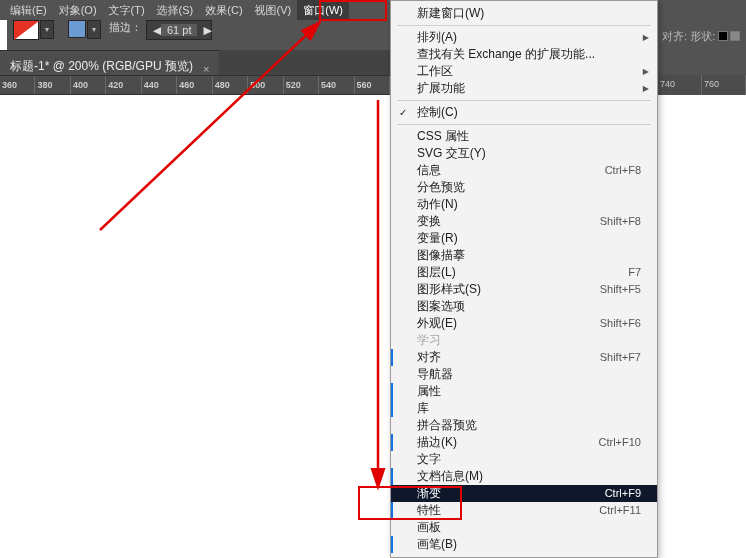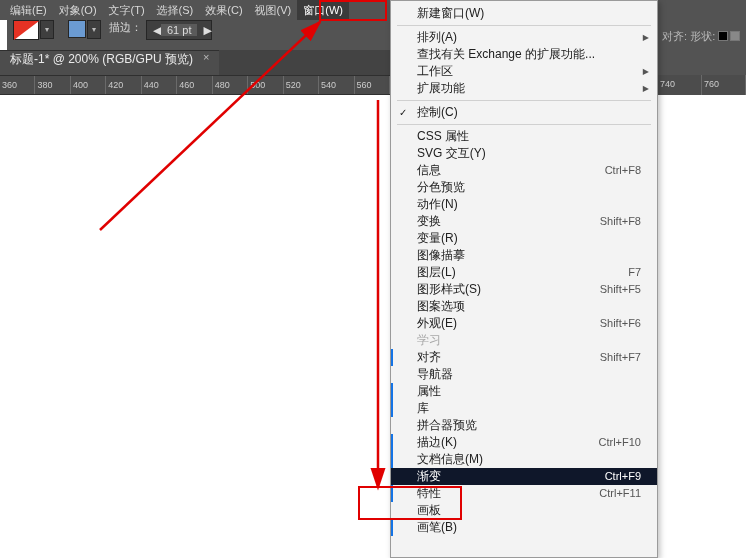--- a/index.html
+++ b/index.html
@@ -19,26 +19,26 @@
   .toolico { width:18px; height:18px; border:1px solid #262626; background:#6b9bd2; margin-left:6px; }
   .gap{width:8px}
   .label { margin-left:8px; }
   .stepper { display:flex; align-items:center; margin-left:4px; background:#3f3f3f; border:1px solid #262626; height:20px; }
   .stepper span{padding:0 6px;font-size:11px;color:#ddd;}
   .stepper .val{background:#5a5a5a;min-width:34px;text-align:center;}
   .stepper .btn{width:14px;text-align:center;cursor:default;}
 
   
   .titlestrip { position:absolute; left:0; top:50px; height:25px; width:390px; background:#434343; display:flex; align-items:center; }
-  .tab { height:100%; display:flex; align-items:flex-start; padding:0 10px; font-size:12px; color:#eaeaea; background:#4d4d4d; border-top:1px solid #2f2f2f;}
+  .tab { height:100%; display:flex; align-items:flex-end; padding:0 10px; font-size:12px; color:#eaeaea; background:#4d4d4d; border-top:1px solid #2f2f2f;}
   .tab .x { margin-left:10px; font-size:11px; color:#bbb; }
 
   
   .ruler { position:absolute; left:0; top:75px; height:20px; width:390px; background:#4c4c4c; border-top:1px solid #2f2f2f; border-bottom:1px solid #2f2f2f; display:flex; font-size:9px; color:#ccc;}
-  .ruler .tick { flex:1; border-right:1px solid #6a6a6a; text-align:left; padding-left:2px; padding-top:4px;}
+  .ruler .tick { flex:1; border-right:1px solid #6a6a6a; text-align:left; padding-left:2px; padding-top:4px;font-weight:bold;}
 
   
   .rshelf { position:absolute; top:0; right:0; height:95px; width:88px; background:#535353; color:#b9b9b9; font-size:11px;}
   .rshelf .row{height:24px;display:flex;align-items:center;padding:0 4px;}
   .rshelf .swpair{display:flex;gap:2px;}
   .rshelf .swpair div{width:10px;height:10px;background:#000;border:1px solid #777;}
   .rshelf-ruler{position:absolute;top:75px;right:0;height:20px;width:88px;background:#4c4c4c;display:flex;font-size:9px;color:#ccc;}
   .rshelf-ruler .tick{flex:1;border-right:1px solid #6a6a6a;text-align:left;padding-left:2px;padding-top:4px;}
 
   
@@ -211,20 +211,23 @@
     </div>
     <div class="row">
       <span>拼合器预览</span>
     </div>
     <div class="row">
       <div class="bluebar"></div>
       <span>描边(K)</span>
       <span class="sc">Ctrl+F10</span>
     </div>
     <div class="row">
+      <span>文字</span>
+    </div>
+    <div class="row">
       <div class="bluebar"></div>
       <span>文档信息(M)</span>
     </div>
     <div class="row highlight">
       <span>渐变</span>
       <span class="sc">Ctrl+F9</span>
     </div>
     <div class="row">
       <div class="bluebar"></div>
       <span>特性</span>

